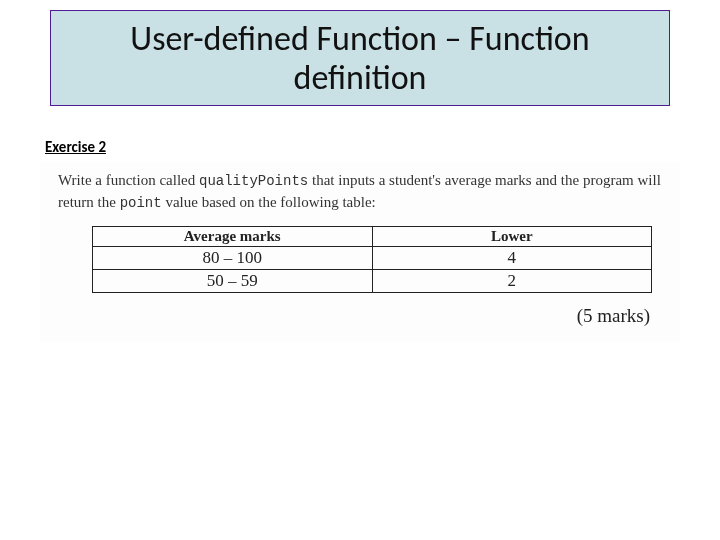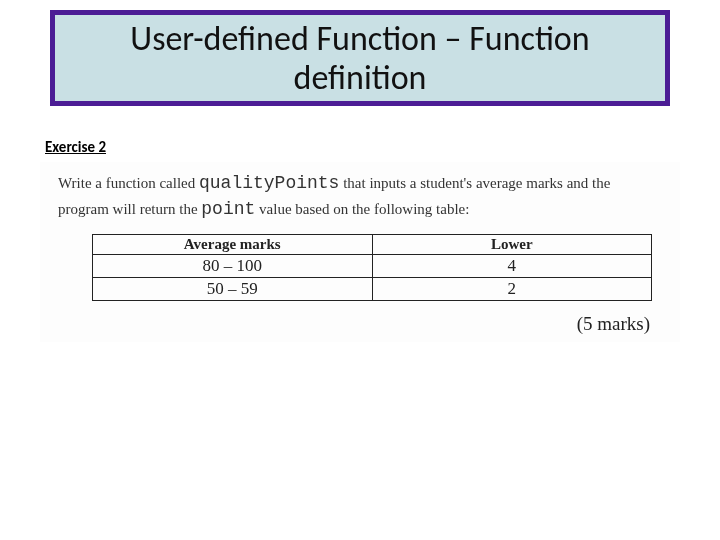--- a/index.html
+++ b/index.html
@@ -3,21 +3,21 @@
 <meta charset="utf-8">
 <style>
   * { box-sizing: border-box; margin: 0; padding: 0; }
   html, body { width: 720px; height: 540px; background: #ffffff; font-family: Calibri, Arial, sans-serif; color: #000; }
   .slide { width: 720px; height: 540px; position: relative; background: #fff; }
   .title-band {
     position: absolute;
     left: 50px; top: 10px;
     width: 620px; height: 96px;
     background: #c9e0e4;
-    border: 5px solid #4c1d95;
+    border: 1px solid #4c1d95;
     display: flex; align-items: center; justify-content: center;
     text-align: center;
   }
   .title-text {
     font-size: 34px;
     line-height: 1.15;
     font-weight: 400;
     color: #111;
     padding: 0 20px;
   }
@@ -36,21 +36,21 @@
     background: #fdfdfd;
     font-family: "Times New Roman", Times, serif;
     color: #2a2a2a;
   }
   .prompt-line {
     padding: 8px 18px 4px 18px;
     font-size: 15px;
     line-height: 1.45;
     color: #333;
   }
-  .code { font-family: "Courier New", Courier, monospace; font-size: 18px; }
+  .code { font-family: "Courier New", Courier, monospace; font-size: 14px; }
   .tbl-wrap { padding: 8px 28px 0 52px; }
   table.grades {
     width: 100%;
     border-collapse: collapse;
     table-layout: fixed;
     padding-left: 45px;
   }
   table.grades th, table.grades td {
     border: 1px solid #222;
     padding: 1px 10px;

